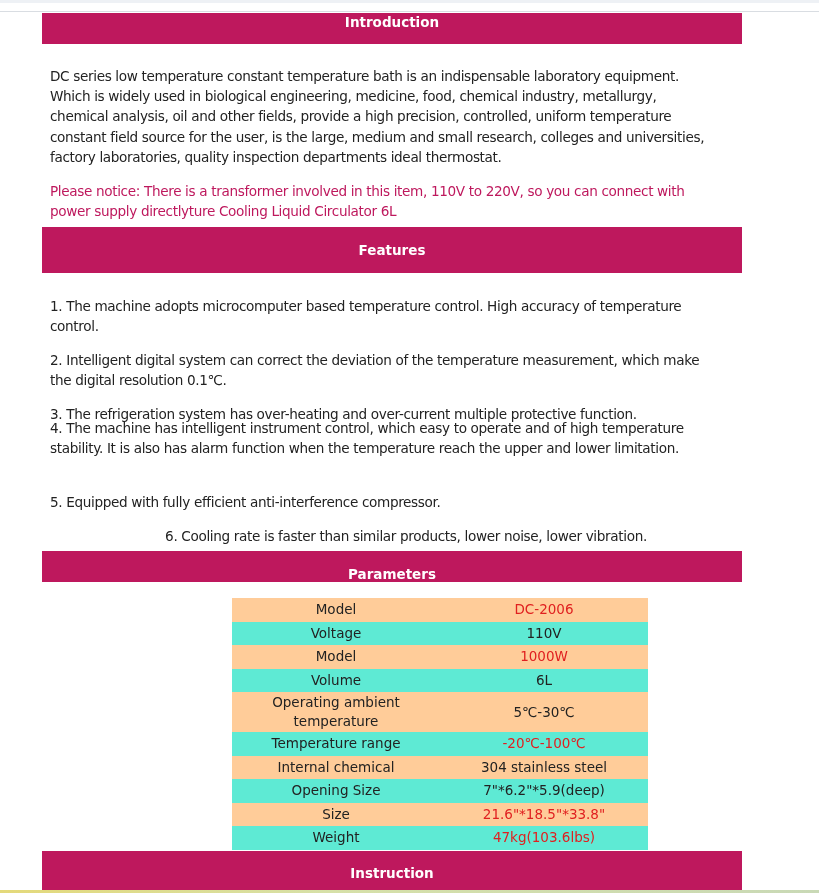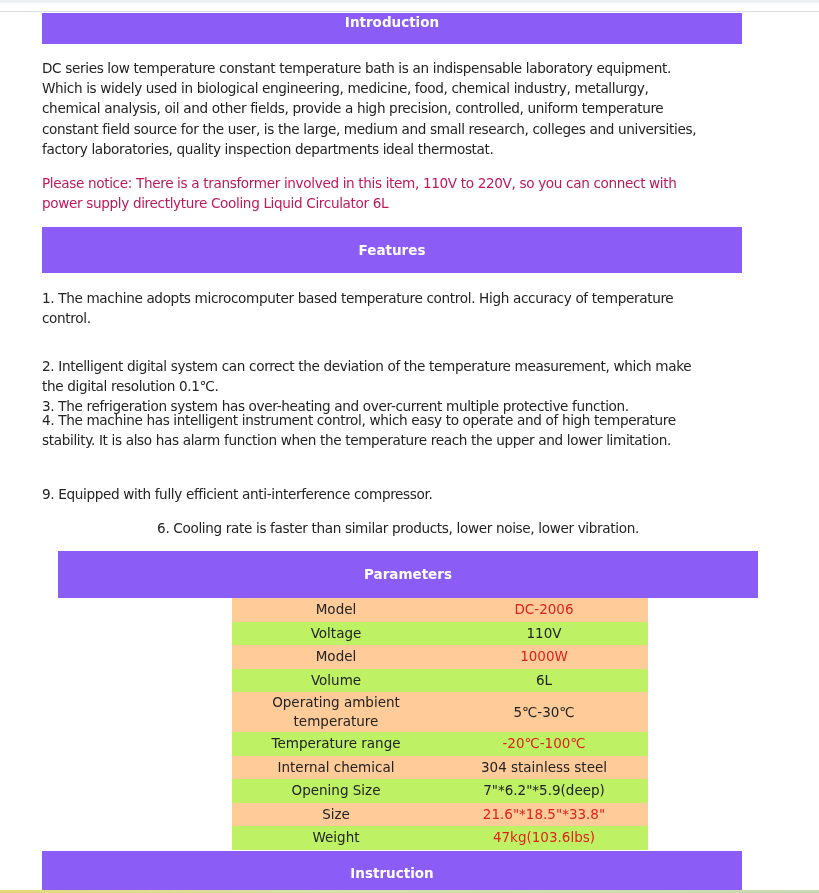--- a/index.html
+++ b/index.html
@@ -9,53 +9,53 @@
       font-family: "DejaVu Sans", sans-serif;
       color: #222222;
     }
     .top-strip { position: absolute; left: 0; top: 0; width: 819px; height: 3px; background: #eef1f5; }
     .top-rule { position: absolute; left: 0; top: 11px; width: 819px; height: 1px; background: #d9dde2; }
     .bottom-rule {
       position: absolute; left: 0; top: 890px; width: 819px; height: 3px;
       background: linear-gradient(90deg, #e4d97a 0%, #d6e0a8 40%, #c9d9b6 100%);
     }
     .banner {
-      position: absolute; left: 42px; width: 700px; background: #8b5cf6;
+      position: absolute; left: 42px; width: 700px; background: #be185d;
       color: #ffffff; text-align: center; font-weight: bold; font-size: 13.5px;
       font-family: "DejaVu Sans", sans-serif;
     }
     .banner span { display: block; }
     #intro-banner { top: 13px; height: 31px; }
     #intro-banner span { padding-top: 0px; line-height: 18px; }
     #features-banner { top: 227px; height: 46px; line-height: 46px; }
-    #params-banner { top: 551px; height: 47px; line-height: 47px; margin-left: 16px; }
+    #params-banner { top: 551px; height: 31px; line-height: 47px; }
     #instr-banner { top: 851px; height: 39px; line-height: 44px; }
 
     .para {
       position: absolute; left: 42px; width: 712px;
-      font-size: 13.6px; line-height: 20.2px; margin: 0;
+      font-size: 13.6px; line-height: 20.2px; margin: 8px;
       font-family: "DejaVu Sans", sans-serif; color: #222222;
       letter-spacing: -0.35px;
     }
     .notice { color: #be185d; }
 
     .params-table {
       position: absolute; left: 232px; top: 598px; width: 416px;
       border-collapse: collapse; font-size: 13.5px;
       font-family: "DejaVu Sans", sans-serif; color: #222222;
     }
     .params-table td {
       text-align: center; padding: 0; height: 23.5px; line-height: 19px;
       vertical-align: middle;
       margin-left: 16px;
     }
     .params-table td.label { width: 208px; }
     .params-table td.value { width: 208px; }
     .params-table tr.orange td { background: #ffcc99; }
-    .params-table tr.grey td { background: #bef264; }
+    .params-table tr.grey td { background: #5eead4; }
     .params-table td.red { color: #e02020; }
     .params-table tr.tall td { height: 40px; }
   </style>
 </head>
 <body>
 
 <div class="top-strip"></div>
 <div class="top-rule"></div>
 
 <div class="banner" id="intro-banner">
@@ -76,33 +76,33 @@
 </p>
 
 <div class="banner" id="features-banner">
   <span>Features</span>
 </div>
 
 <p class="para" style="top:288px;">
   <span>1. The machine  adopts microcomputer based  temperature control. High accuracy of  temperature</span><br>
   <span>control.</span>
 </p>
-<p class="para" style="top:356px;">
+<p class="para" style="top:342px;">
   <span>2. Intelligent  digital system can correct the  deviation of the temperature  measurement, which make</span><br>
   <span>the digital  resolution 0.1℃.</span>
 </p>
 <p class="para" style="top:396px;">
   <span>3. The  refrigeration system has over-heating  and over-current multiple  protective function.</span>
 </p>
 <p class="para" style="top:410px;">
   <span>4. The machine has  intelligent instrument  control, which easy to operate and of  high temperature</span><br>
   <span>stability.  It is also has alarm function when  the temperature reach the upper  and lower limitation.</span>
 </p>
 <p class="para" style="top:484px;">
-  <span>9. Equipped with  fully efficient  anti-interference compressor.</span>
+  <span>5. Equipped with  fully efficient  anti-interference compressor.</span>
 </p>
 <p class="para" style="top:518px;text-align:center;">
   <span>6. Cooling rate is faster than  similar  products, lower noise, lower vibration.</span>
 </p>
 
 <div class="banner" id="params-banner">
   <span>Parameters</span>
 </div>
 
 <table class="params-table">

